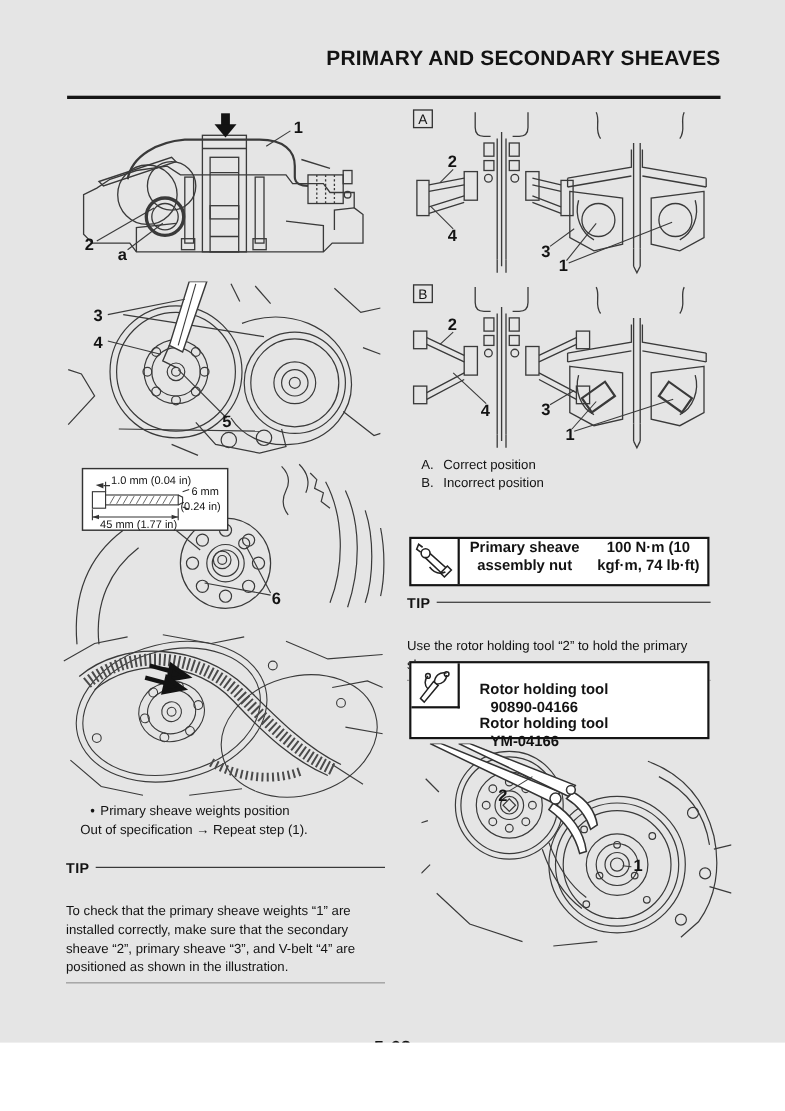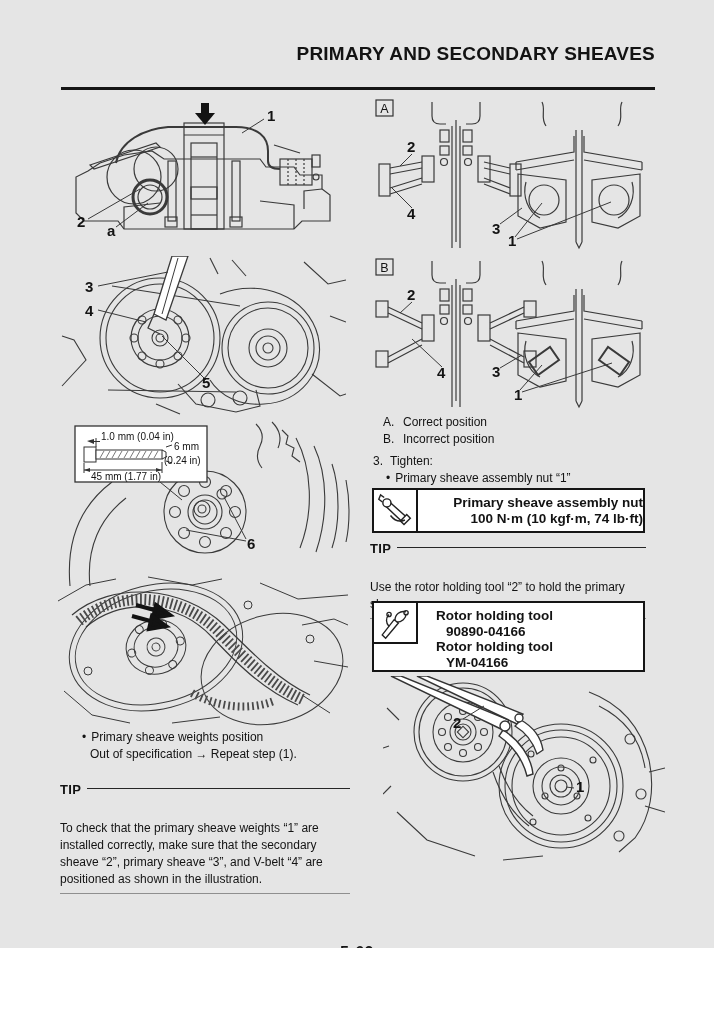--- a/index.html
+++ b/index.html
@@ -3,37 +3,37 @@
 <meta charset="utf-8">
 <style>
   *{margin:0;padding:0;box-sizing:border-box}
   html,body{background:#fff}
   .page{position:relative;width:714px;height:948px;background:#e5e5e5;
         font-family:"Liberation Sans",sans-serif;color:#131313;overflow:hidden}
   .abs{position:absolute}
   .title{font-size:19px;font-weight:bold;white-space:nowrap;letter-spacing:.2px}
   .rule{height:2.5px;background:#151515}
   .body{font-size:12px;line-height:17px}
-  .ml13{margin-left:13px}.ml21{margin-left:21px}
+  .ml13{margin-left:13px}.ml21{margin-left:4px}
   .gap7{margin-left:7px}.gap5{margin-left:5px}
   .legend-key{display:inline-block;width:20px}
   .tip-head{display:flex;align-items:center;gap:6px;height:15px}
   .tip-label{font-size:13px;font-weight:bold;letter-spacing:.4px}
   .tip-line{flex:1;border-bottom:1.6px solid #262626;margin-bottom:3px}
   .tip-text{margin-top:23px}
   .tip-close{border-bottom:1.2px solid #8f8f8f;margin-top:5px}
   .spec-box{border:2.6px solid #151515;display:flex;background:#fff}
   .spec-icon{width:44px;border-right:2.6px solid #151515;display:flex;align-items:center;justify-content:center}
-  .spec-text{flex:1;display:flex;flex-direction:column;justify-content:center;align-items:flex-end;
+  .spec-text{flex:1;display:flex;flex-direction:row;justify-content:center;align-items:flex-start;
              font-weight:bold;font-size:13.5px;line-height:16px;text-align:center}
   .tool-box{border:2.6px solid #151515;background:#fff;position:relative}
   .tool-icon{position:absolute;left:0;top:0;width:44px;height:41px;
              border-right:2.6px solid #151515;border-bottom:2.6px solid #151515;
              display:flex;align-items:center;justify-content:center}
-  .tool-lines{margin-left:62px;padding-top:5px;font-weight:bold;font-size:13.5px;line-height:15.5px}
+  .tool-lines{margin-left:62px;padding-top:16px;font-weight:bold;font-size:13.5px;line-height:15.5px}
   .indent{padding-left:10px}
   .footer{position:absolute;left:0;right:0;text-align:center;font-size:16px;font-weight:bold;letter-spacing:.5px}
   svg{display:block}
   text.co{font:bold 15px "Liberation Sans",sans-serif;fill:#131313}
   text.lbl{font:12.5px "Liberation Sans",sans-serif;fill:#131313}
   text.dim{font:10px "Liberation Sans",sans-serif;fill:#131313}
 </style>
 </head>
 <body>
 
@@ -363,24 +363,20 @@
     <text class="co" x="67" y="123">4</text>
     <text class="co" x="122" y="122">3</text>
     <text class="co" x="144" y="145">1</text>
   </svg>
 
   <div class="abs body" style="left:383px;top:414px">
     <div><span class="legend-key">A.</span><span>Correct position</span></div>
     <div><span class="legend-key">B.</span><span>Incorrect position</span></div>
   </div>
 
-  <div class="abs body" style="left:373px;top:453px;width:278px">
-    <div><span>3.</span><span class="gap7">Tighten:</span></div>
-    <div class="ml13"><span>•</span><span class="gap5">Primary sheave assembly nut “1”</span></div>
-  </div>
 
   <div class="abs spec-box" style="left:372px;top:488px;width:273px;height:45px">
     <div class="spec-icon">
       <svg width="36" height="36" viewBox="0 0 40 40">
         <g fill="none" stroke="#222" stroke-width="1.6">
           <polygon points="28,32 33,27 14,10 10,15" fill="#fff"></polygon>
           <polygon points="30,35 37,28 33,24 26,31" fill="#fff"></polygon>
           <circle cx="11" cy="11" r="4.5" fill="#fff"></circle>
           <path d="M8,5 L4,2 L2,7 L6,10"></path>
           <path d="M15,25 q7,9 16,5"></path>

